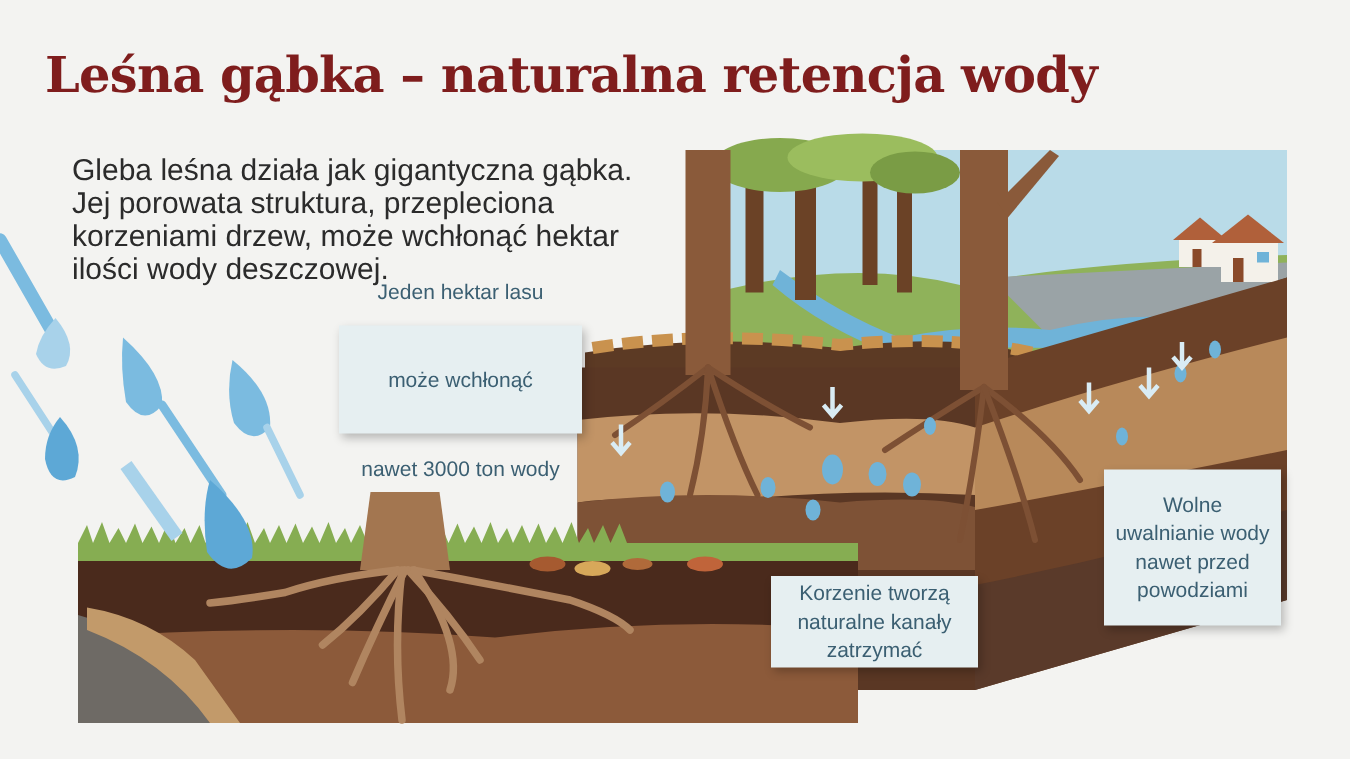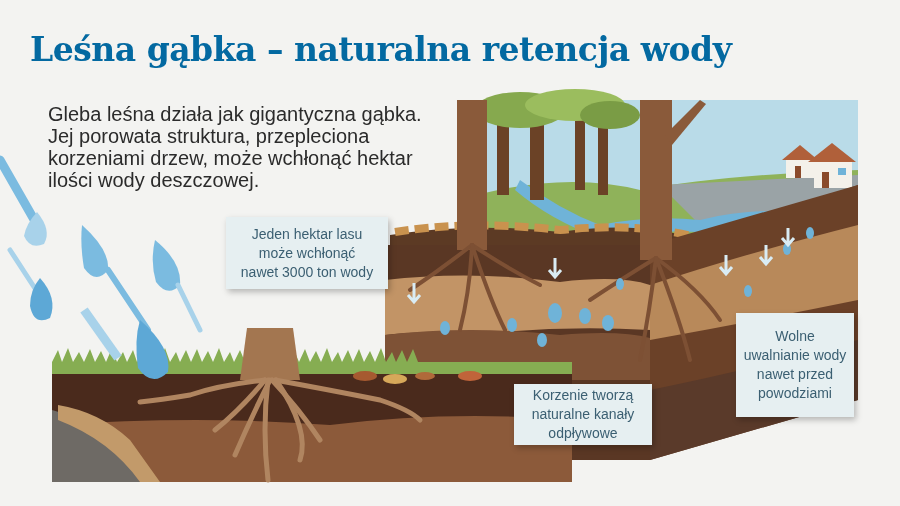--- a/index.html
+++ b/index.html
@@ -1,23 +1,23 @@
 <!DOCTYPE html>
 <html><head>
 <meta charset="utf-8">
 <style>
   html,body{margin:0;padding:0;}
   body{width:900px;height:506px;overflow:hidden;background:#f3f3f1;position:relative;font-family:"Liberation Sans",sans-serif;}
-  .title{position:absolute;left:30px;top:30px;font-family:"DejaVu Serif",serif;font-weight:bold;font-size:33px;color:#0369a1;letter-spacing:-0.5px;white-space:nowrap;}
+  .title{position:absolute;left:30px;top:30px;font-family:"DejaVu Serif",serif;font-weight:bold;font-size:33px;color:#7f1d1d;letter-spacing:-0.5px;white-space:nowrap;}
   .intro{position:absolute;left:48px;top:103px;width:400px;font-size:20px;line-height:22px;color:#2b2b2b;}
   .intro div{white-space:nowrap;}
   .scene{position:absolute;left:0;top:0;width:900px;height:506px;}
   .callout{position:absolute;background:#e6eff1;color:#3b5f72;font-size:14px;line-height:19px;text-align:center;box-shadow:2px 3px 6px rgba(0,0,0,0.25);display:flex;flex-direction:column;justify-content:center;}
   .callout div{white-space:nowrap;}
-  #c1{left:226px;top:217px;width:162px;height:72px;}
+  #c1{left:226px;top:217px;width:162px;height:72px;gap:40px;}
   #c2{left:514px;top:384px;width:138px;height:61px;}
   #c3{left:736px;top:313px;width:118px;height:104px;}
 </style>
 </head>
 <body>
 
 <div class="title">Leśna gąbka – naturalna retencja wody</div>
 
 <div class="intro">
   <div>Gleba leśna działa jak gigantyczna gąbka.</div>
@@ -148,21 +148,21 @@
 
 <div class="callout" id="c1">
   <div>Jeden hektar lasu</div>
   <div>może wchłonąć</div>
   <div>nawet 3000 ton wody</div>
 </div>
 
 <div class="callout" id="c2">
   <div>Korzenie tworzą</div>
   <div>naturalne kanały</div>
-  <div>odpływowe</div>
+  <div>zatrzymać</div>
 </div>
 
 <div class="callout" id="c3">
   <div>Wolne</div>
   <div>uwalnianie wody</div>
   <div>nawet przed</div>
   <div>powodziami</div>
 </div>
 
 </body></html>

